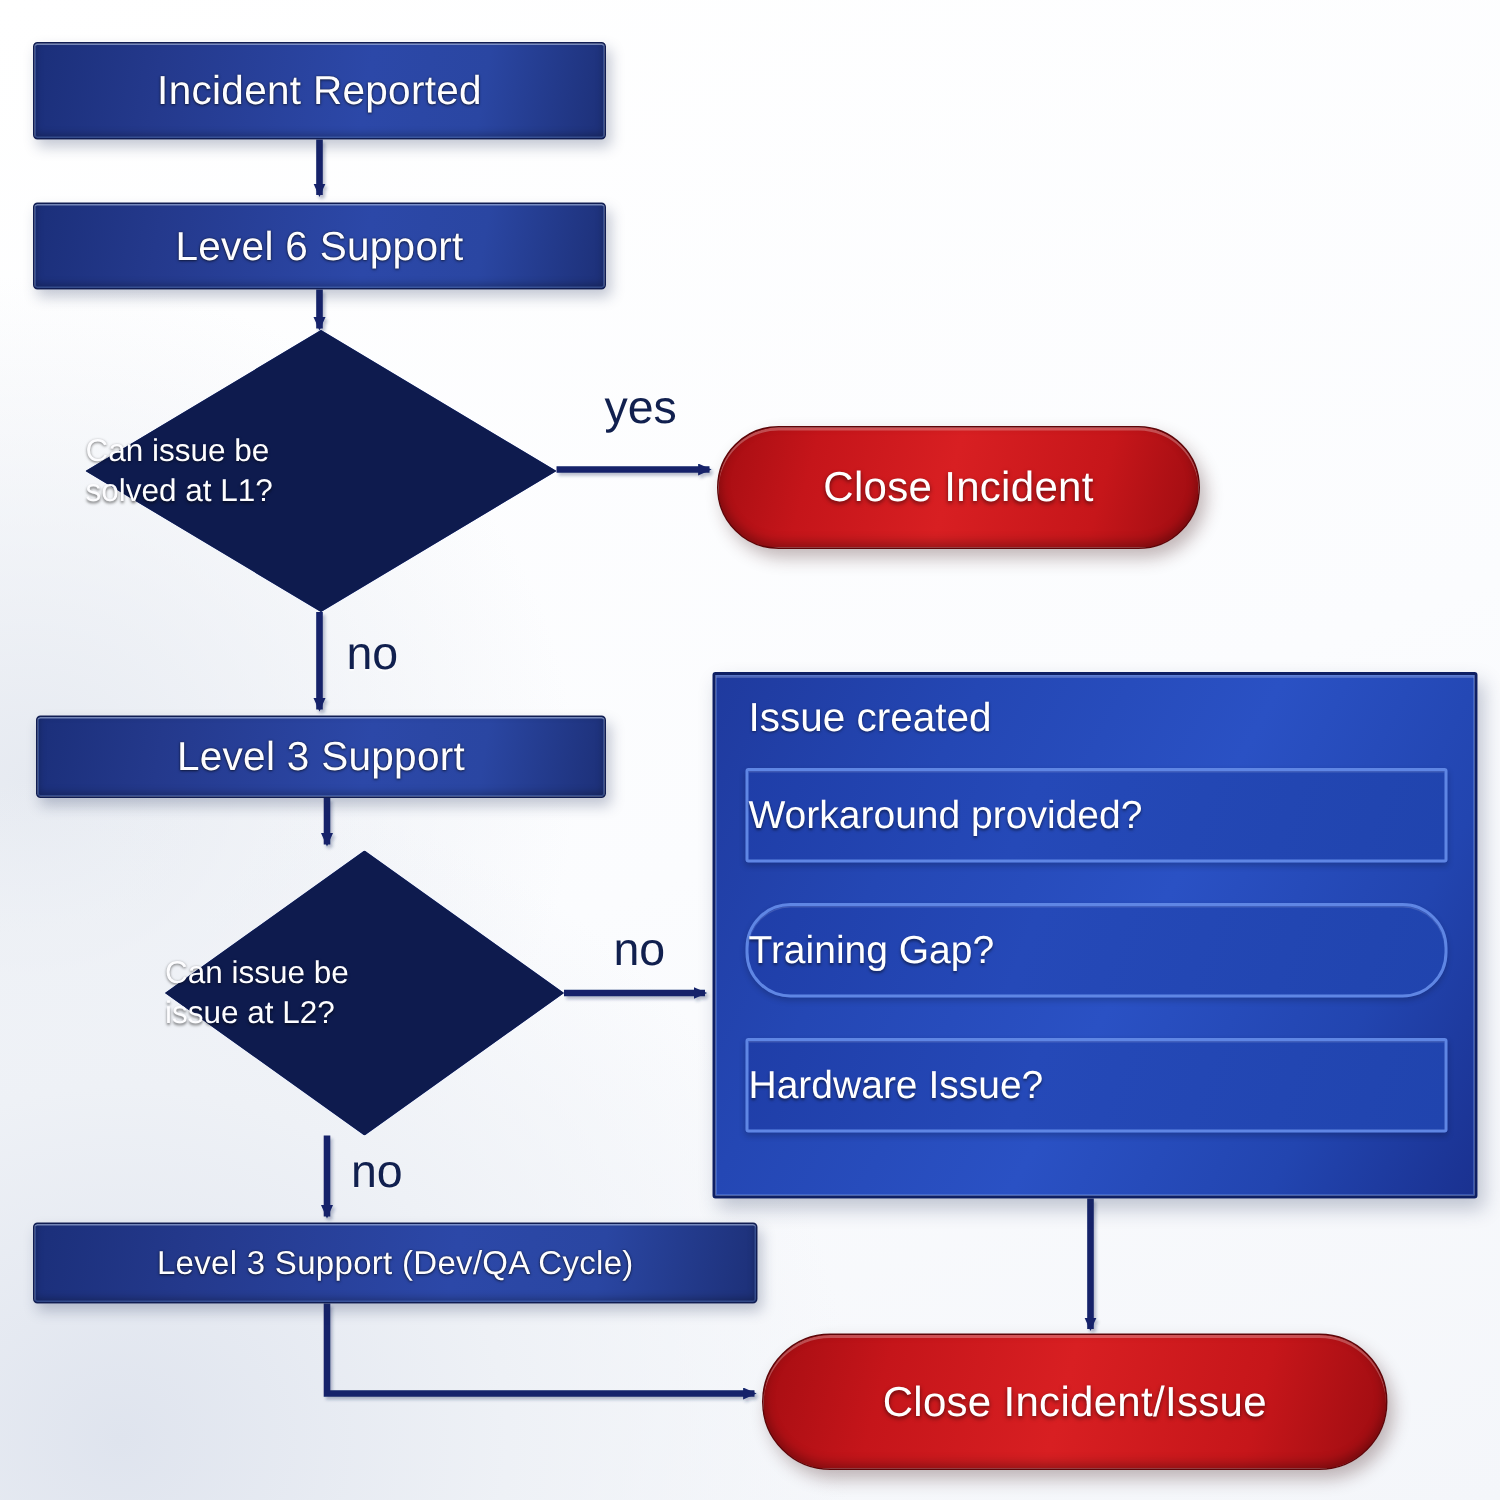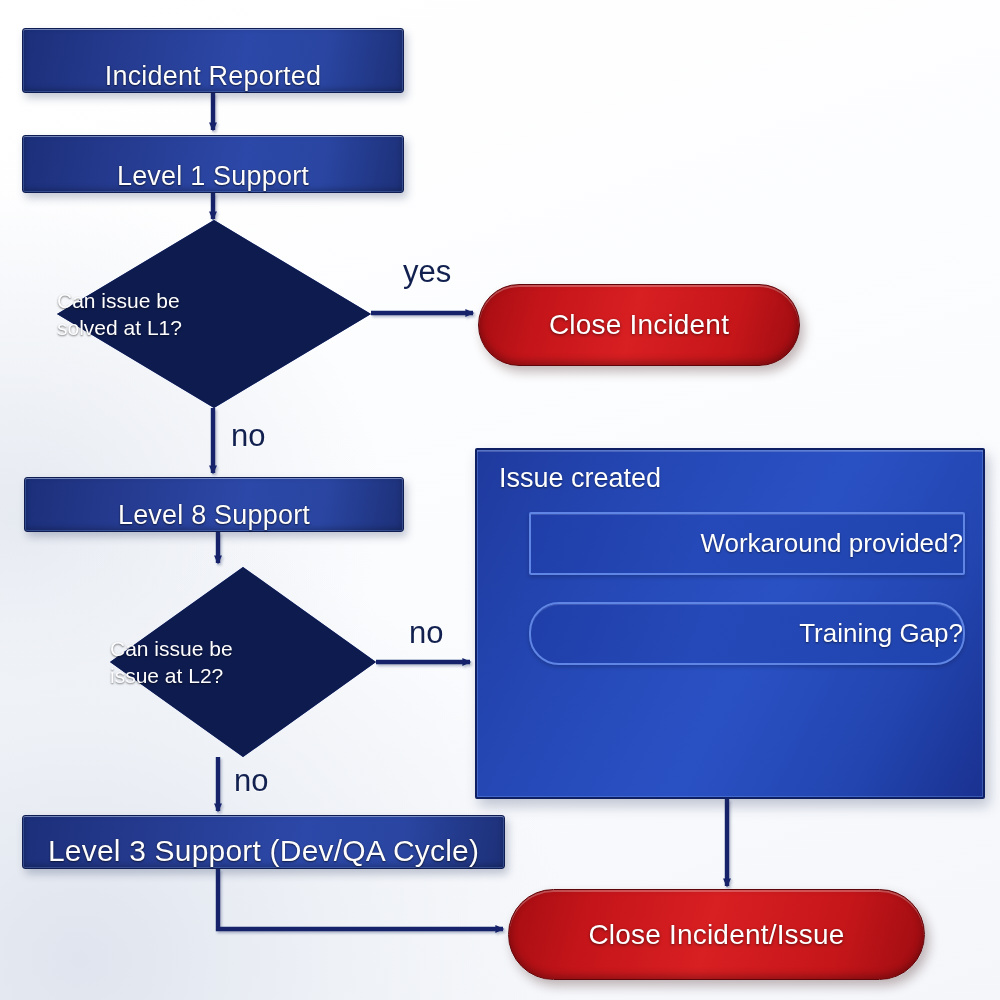--- a/index.html
+++ b/index.html
@@ -22,28 +22,28 @@
 
   .proc{
     border-radius:3px;
     background:linear-gradient(100deg,#1b2f7a 0%,#24398c 22%,#2c48a8 58%,#2a46a2 78%,#1d3078 100%);
     border:1.5px solid #101d52;
     box-shadow:
       inset 0 1px 0 rgba(255,255,255,.30),
       inset 0 0 0 1px rgba(120,160,230,.30),
       inset 0 -2px 6px rgba(0,0,0,.30),
       3px 5px 9px rgba(30,45,90,.26);
-    display:flex;align-items:flex-end;justify-content:center;
+    display:flex;align-items:center;justify-content:center;
   }
   .proc .txt{
     color:#fdfdff;font-size:27px;letter-spacing:.2px;
     text-shadow:0 1px 2px rgba(0,0,0,.55),0 0 1px rgba(0,0,0,.6);
     white-space:nowrap;
   }
-  #box-l3 .txt{font-size:30px;}
+  #box-l3 .txt{font-size:22px;}
 
   
   .decision{display:block;}
   .decision .dshape{
     position:absolute;inset:0;
     background:linear-gradient(115deg,#1e3184 0%,#27409c 30%,#2e4cb0 62%,#24399a 88%,#1a2a70 100%);
     clip-path:polygon(50% 0,100% 50%,50% 100%,0 50%);
     filter:drop-shadow(3px 5px 7px rgba(30,45,90,.30));
   }
   .decision .dedge{
@@ -91,21 +91,21 @@
     color:#ffffff;font-size:27px;
     text-shadow:0 1px 2px rgba(0,0,0,.5);
   }
   .pitem{
     position:absolute;left:20px;right:18px;height:63px;
     box-sizing:border-box;
     border:2px solid #5f86e4;
     border-radius:2px;
     background:linear-gradient(110deg,#1f3ea8 0%,#2549b8 40%,#2044ae 100%);
     box-shadow:inset 0 1px 0 rgba(255,255,255,.14),0 2px 4px rgba(0,0,0,.20);
-    display:flex;align-items:center;justify-content:flex-end;margin-left:32px;
+    display:flex;align-items:center;justify-content:flex-start;
   }
   .pitem .txt{
     color:#ffffff;font-size:26px;white-space:nowrap;
     text-shadow:0 1px 2px rgba(0,0,0,.5);
   }
 
   
   #wires{position:absolute;left:0;top:0;width:1000px;height:1000px;pointer-events:none;}
   .edgelbl{
     position:absolute;color:#11204f;font-size:31px;
@@ -151,57 +151,60 @@
   <div class="edgelbl" style="left:403px;top:254px;">yes</div>
   <div class="edgelbl" style="left:231px;top:418px;">no</div>
   <div class="edgelbl" style="left:409px;top:615px;">no</div>
   <div class="edgelbl" style="left:234px;top:763px;">no</div>
 
   <div class="node proc" id="box-incident" style="left:22px;top:28px;width:382px;height:65px;">
     <span class="txt">Incident Reported</span>
   </div>
 
   <div class="node proc" id="box-l1" style="left:22px;top:135px;width:382px;height:58px;">
-    <span class="txt">Level 1 Support</span>
+    <span class="txt">Level 6 Support</span>
   </div>
 
   <div class="node decision" id="dia-l1" style="left:57px;top:220px;width:314px;height:188px;">
     <div class="dshape"></div>
     <div class="dedge"></div>
     <div class="dtxt">
       <span>Can issue be</span>
       <span>solved at L1?</span>
     </div>
   </div>
 
   <div class="node term" id="pill-close1" style="left:478px;top:264px;width:322px;height:82px;margin-top:20px;">
     <span class="txt">Close Incident</span>
   </div>
 
   <div class="node proc" id="box-l2" style="left:24px;top:477px;width:380px;height:55px;">
-    <span class="txt">Level 8 Support</span>
+    <span class="txt">Level 3 Support</span>
   </div>
 
   <div class="node decision" id="dia-l2" style="left:110px;top:567px;width:266px;height:190px;">
     <div class="dshape"></div>
     <div class="dedge"></div>
     <div class="dtxt">
       <span>Can issue be</span>
       <span>issue at L2?</span>
     </div>
   </div>
 
   <div class="node" id="panel" style="left:475px;top:448px;width:510px;height:351px;">
     <div id="panel-title">Issue created</div>
     <div class="pitem" style="top:62px;">
       <span class="txt">Workaround provided?</span>
     </div>
     <div class="pitem" style="top:152px;border-radius:30px;">
       <span class="txt">Training Gap?</span>
     </div>
+    <div class="pitem" style="top:242px;">
+      <span class="txt">Hardware Issue?</span>
+    </div>
   </div>
 
   <div class="node proc" id="box-l3" style="left:22px;top:815px;width:483px;height:54px;">
     <span class="txt">Level 3 Support (Dev/QA Cycle)</span>
   </div>
 
   <div class="node term" id="pill-close2" style="left:508px;top:889px;width:417px;height:91px;">
     <span class="txt">Close Incident/Issue</span>
   </div>
 

